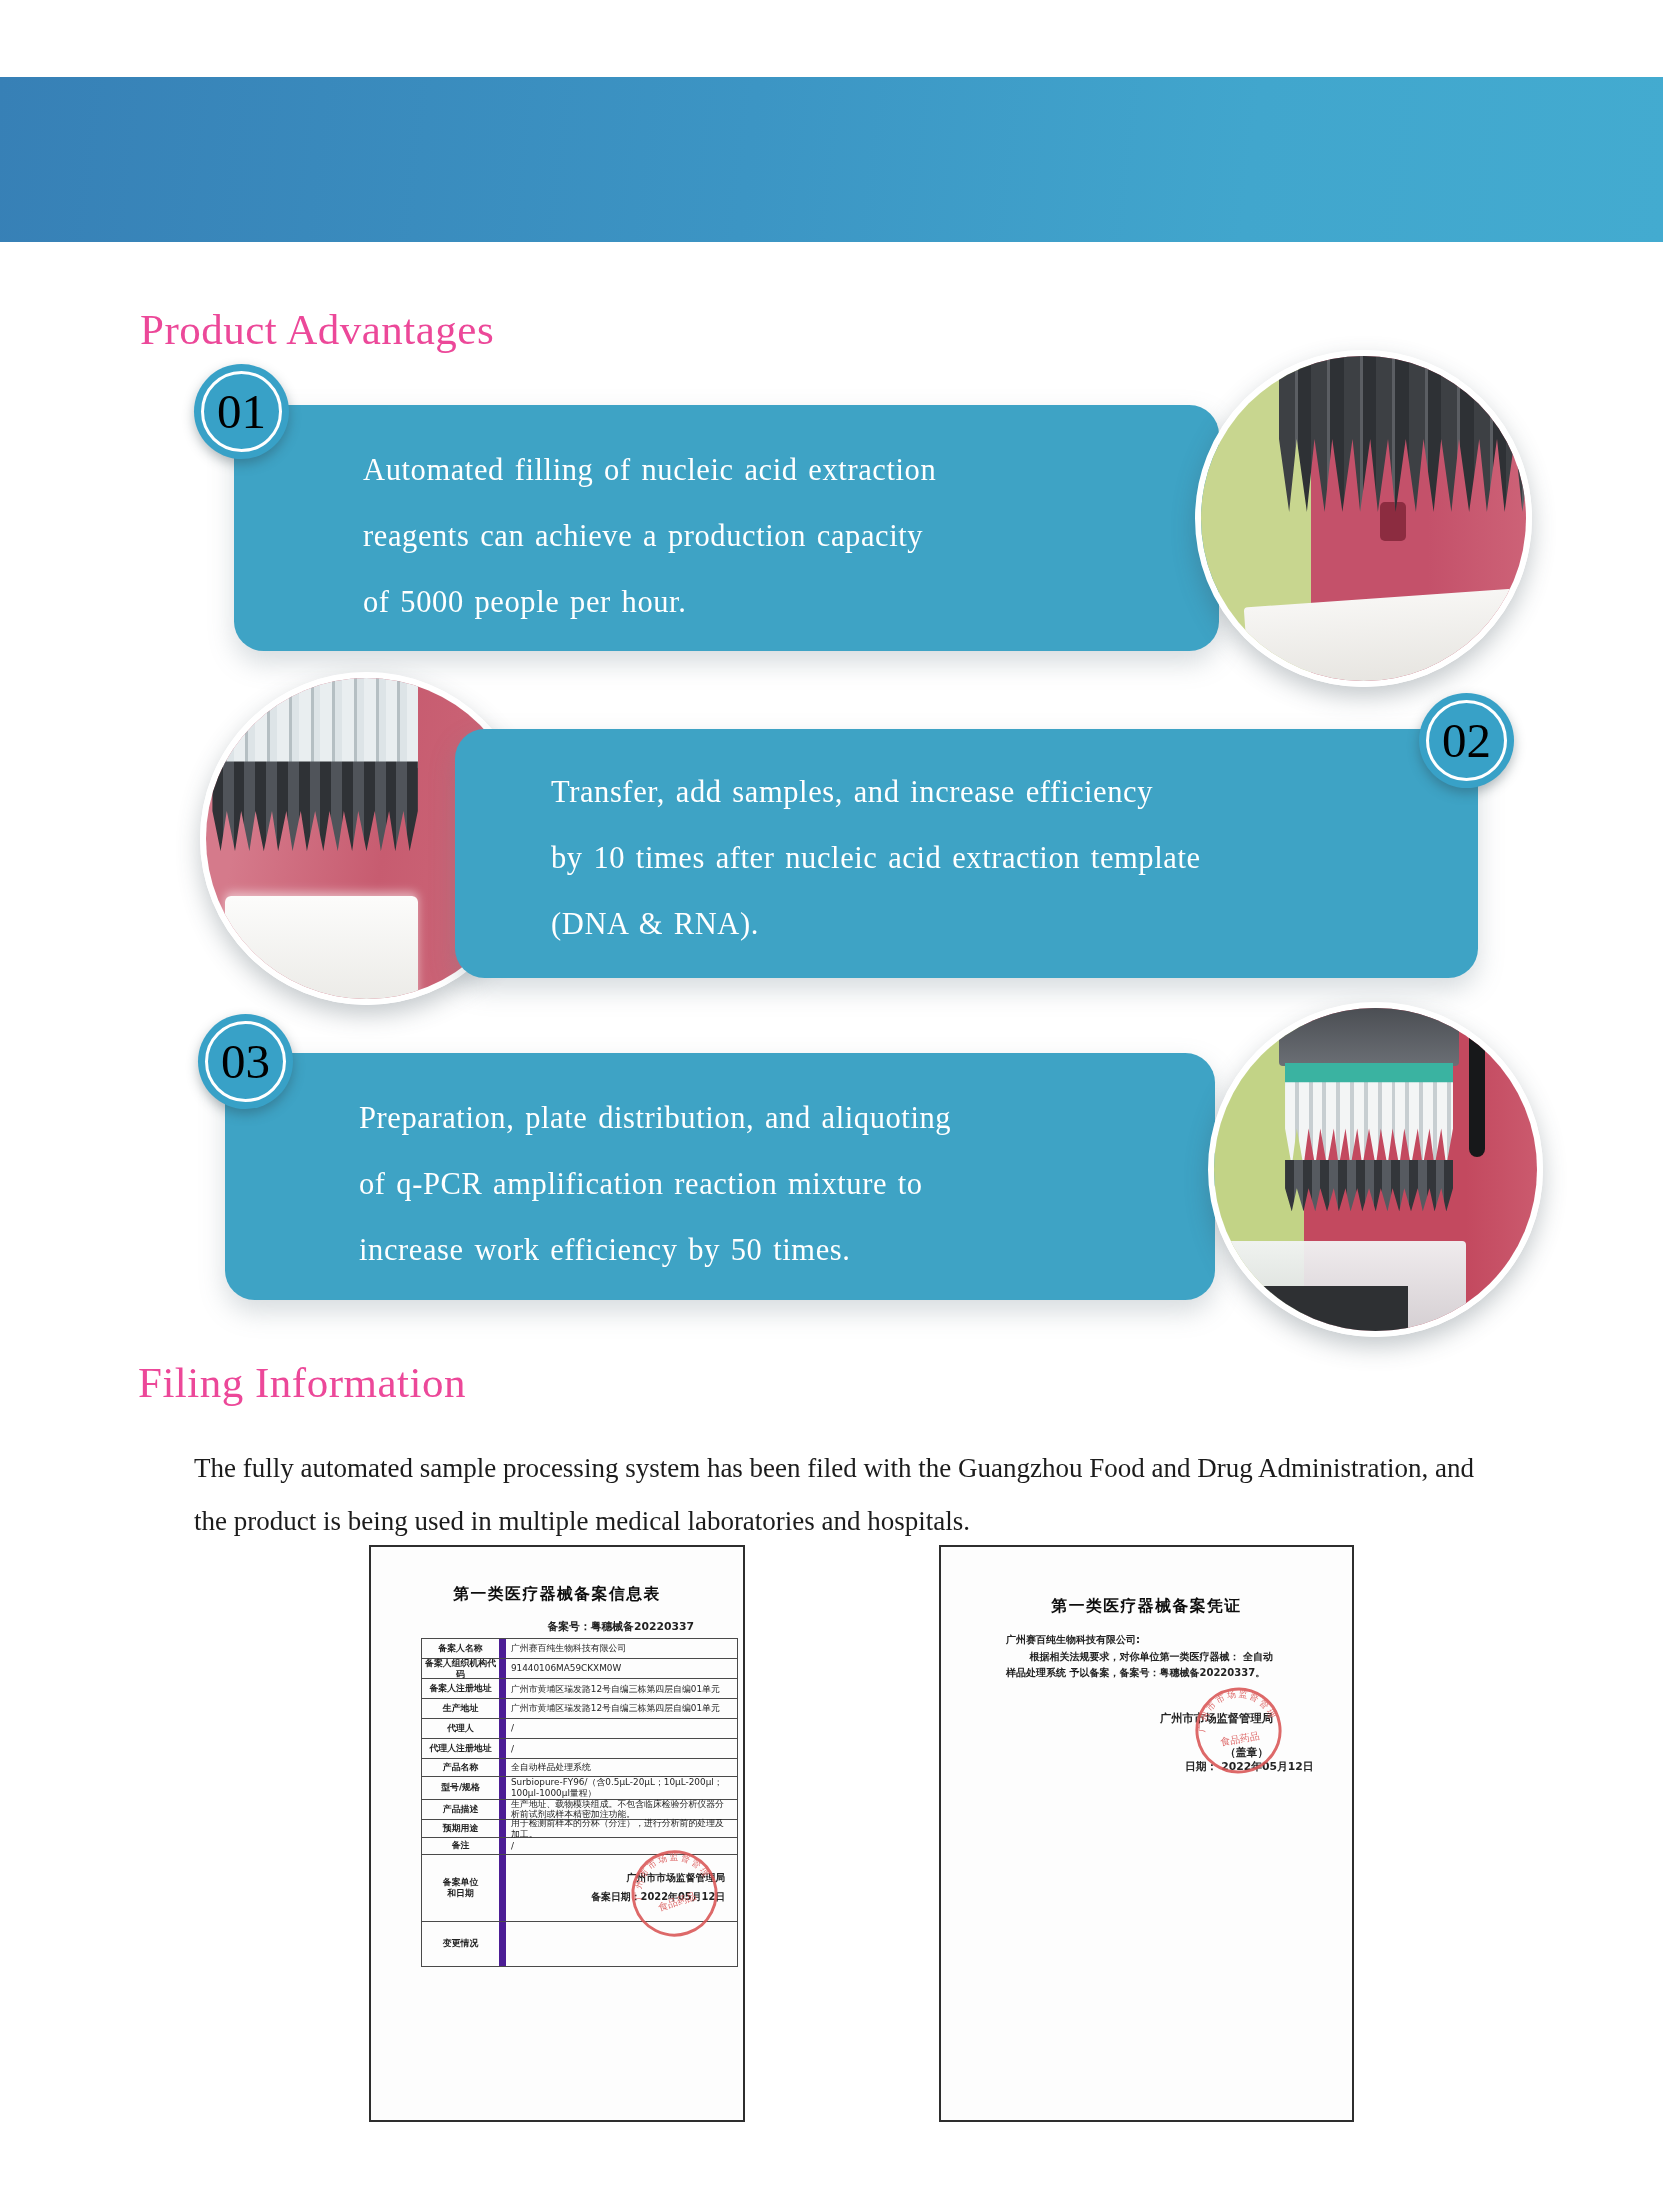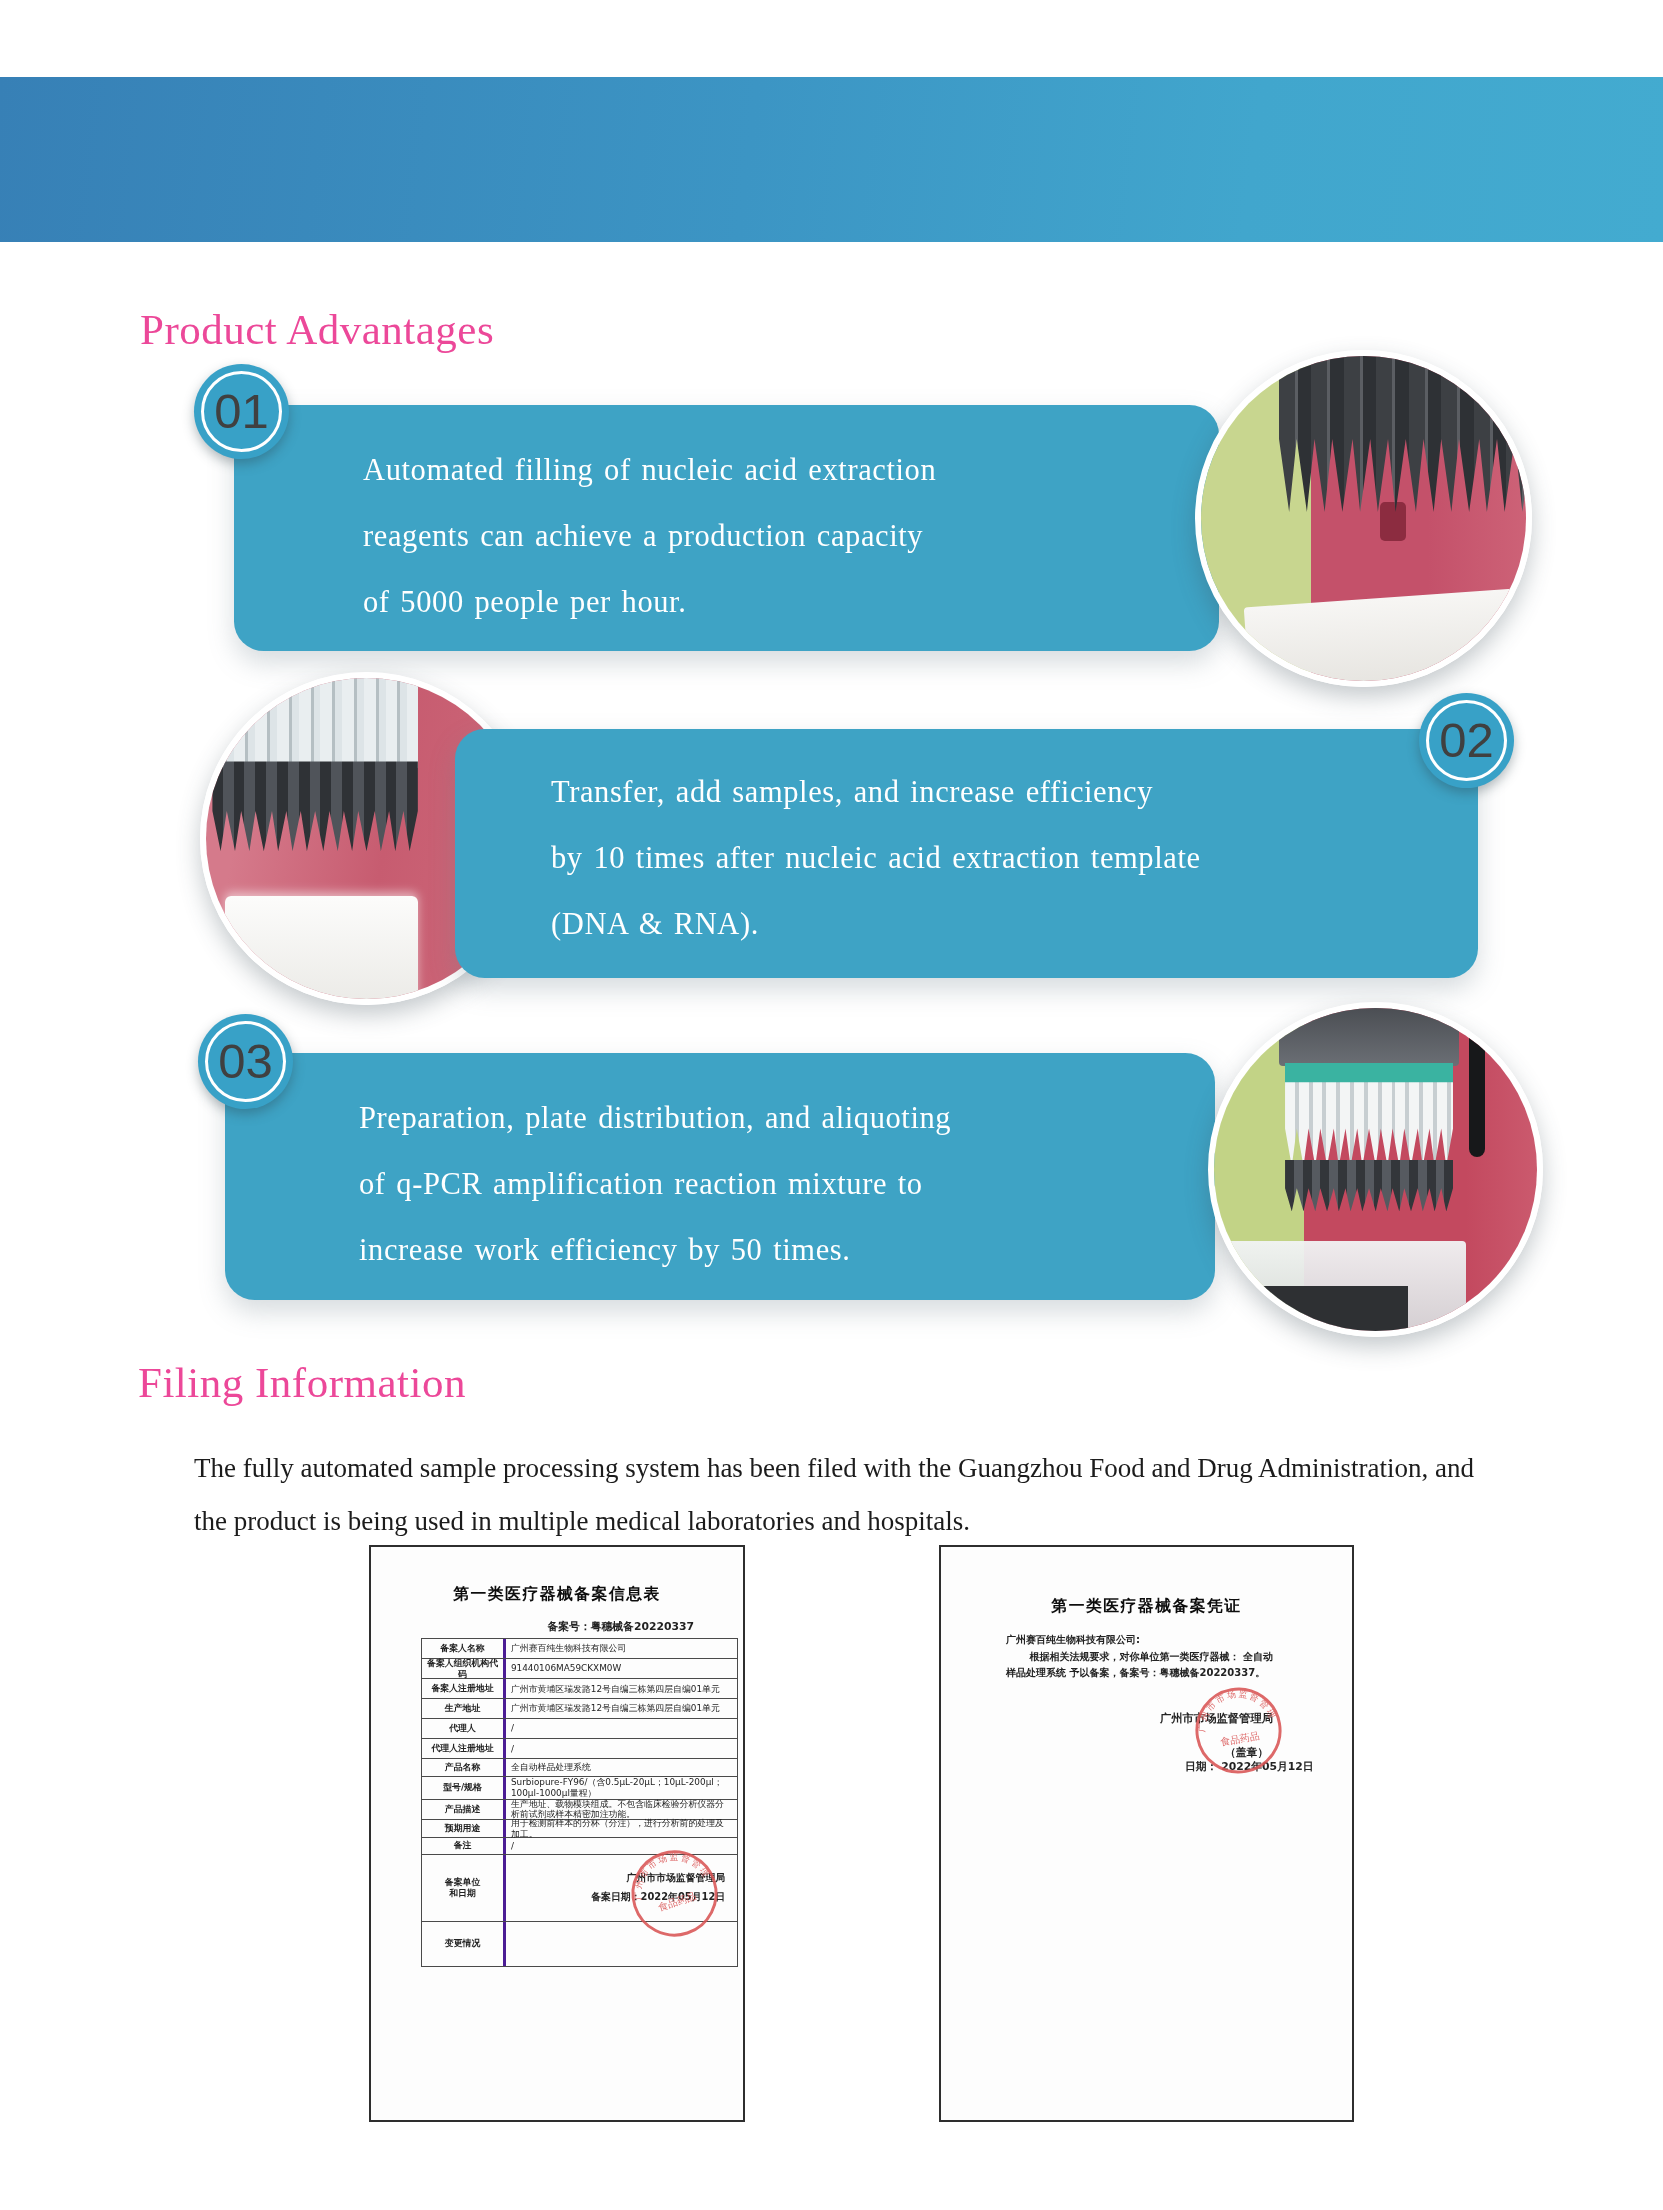--- a/index.html
+++ b/index.html
@@ -24,21 +24,21 @@
   .adv-text{position:absolute;color:#fff;font-size:30.5px;line-height:66px;
             letter-spacing:0.6px;word-spacing:2.5px;white-space:nowrap;}
   .box1 .adv-text{left:129px;top:31.5px;}
   .box2 .adv-text{left:96px;top:29.6px;}
   .box3 .adv-text{left:134px;top:31.5px;}
 
   
   .badge{position:absolute;width:95px;height:95px;border-radius:50%;background:#38a1c7;
          box-shadow:0 4.9px 11.8px rgba(40,60,70,.35);display:flex;align-items:center;justify-content:center;}
   .badge .ring{position:absolute;inset:6.9px;border:3px solid #fff;border-radius:50%;}
-  .badge .num{position:relative;color:#404040;font-family:Liberation Sans, sans-serif;
+  .badge .num{position:relative;color:#000000;font-family:Liberation Serif, serif;
               font-weight:300;font-size:49px;line-height:1;}
   .badge1{left:194px;top:364px;}
   .badge2{left:1419px;top:693px;}
   .badge3{left:198px;top:1014px;}
 
   
   .photo{position:absolute;border-radius:50%;border:6.9px solid #fff;overflow:hidden;
          box-shadow:0 9.9px 23.6px rgba(60,75,85,.30);}
   .photo1{left:1195px;top:350px;width:325px;height:325px;}
   .photo2{left:200px;top:672px;width:321px;height:321px;}
@@ -90,21 +90,21 @@
   .doc-right{left:939px;width:415px;}
   .doc-title{position:absolute;left:0;right:0;text-align:center;font-weight:bold;
              font-size:15.8px;letter-spacing:1.5px;color:#0d0d0d;}
   .doc-left .doc-title{top:37px;}
   .doc-right .doc-title{top:49px;}
   .recno{position:absolute;right:49px;top:73px;font-size:10.8px;font-weight:bold;color:#222;}
 
   .ltable{position:absolute;left:50px;top:91px;width:317px;border:1px solid #4a4a4a;box-sizing:border-box;}
   .lrow{display:flex;border-bottom:1px solid #4a4a4a;box-sizing:border-box;}
   .lrow:last-child{border-bottom:none;}
-  .lab{width:84px;min-width:84px;border-right:3px solid #4c1d95;display:flex;align-items:center;
+  .lab{width:84px;min-width:84px;border-right:7px solid #4c1d95;display:flex;align-items:center;
        justify-content:center;text-align:center;font-size:8.9px;font-weight:bold;color:#232323;
        padding:1px 2px;box-sizing:border-box;white-space:pre-line;line-height:10.8px;}
   .val{flex:1;display:flex;align-items:center;font-size:8.9px;color:#232323;
        padding:1px 4.9px;box-sizing:border-box;line-height:10.3px;}
   .val.right{flex-direction:column;align-items:flex-end;justify-content:center;gap:8.9px;
              padding-right:11.8px;font-size:9.9px;font-weight:bold;}
 
   .rbody{position:absolute;left:65px;top:85px;width:296px;font-size:10px;font-weight:bold;
          line-height:16.7px;color:#232323;}
   .rbody .indent{text-indent:23.6px;}

